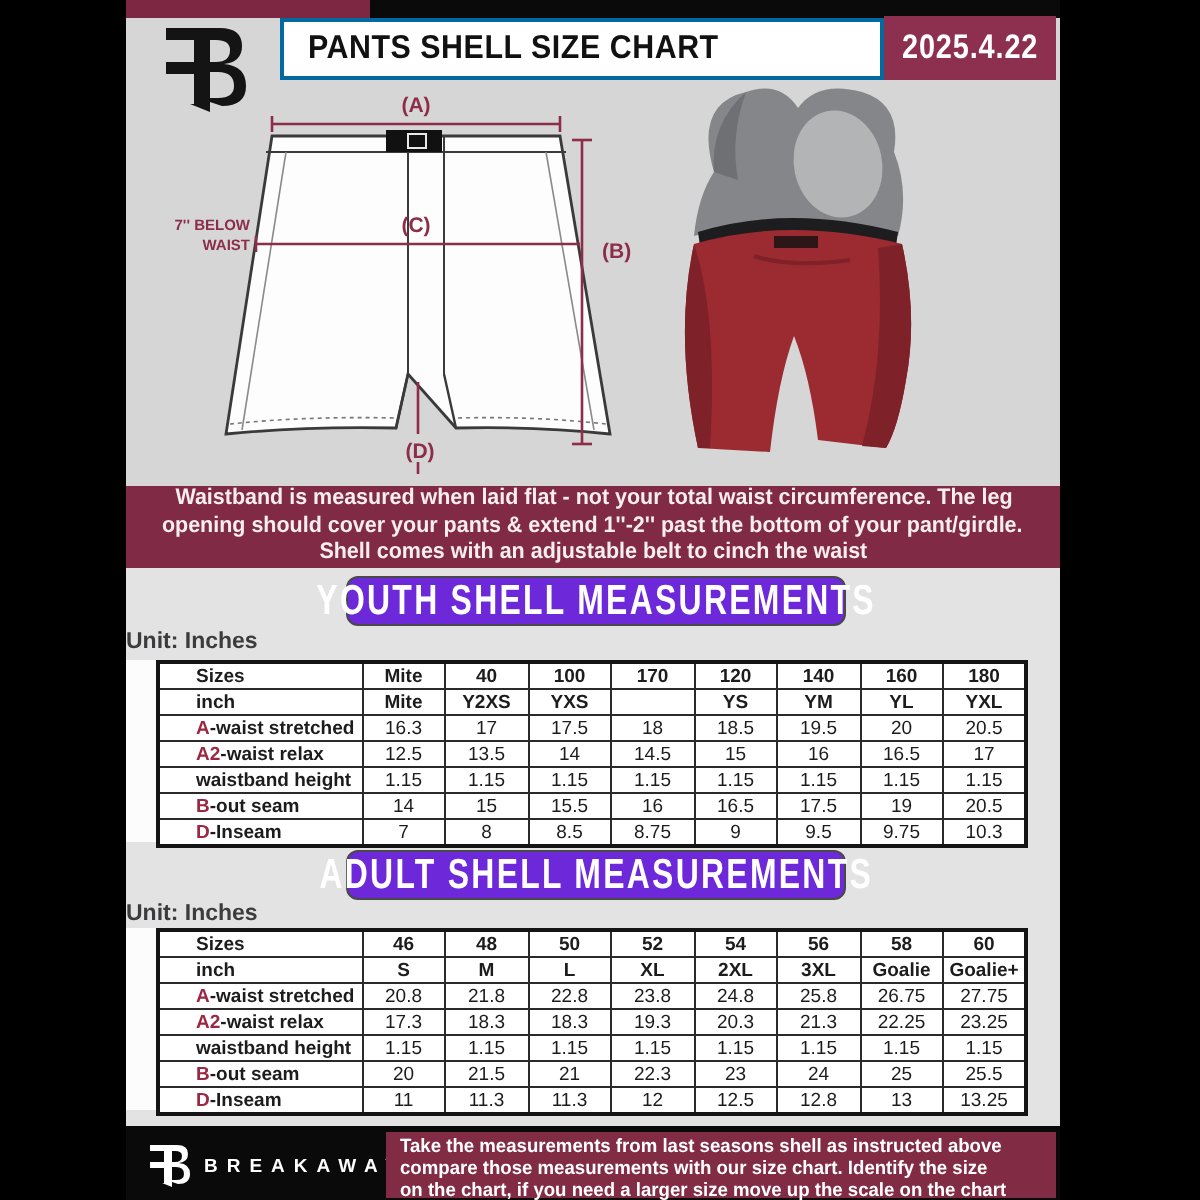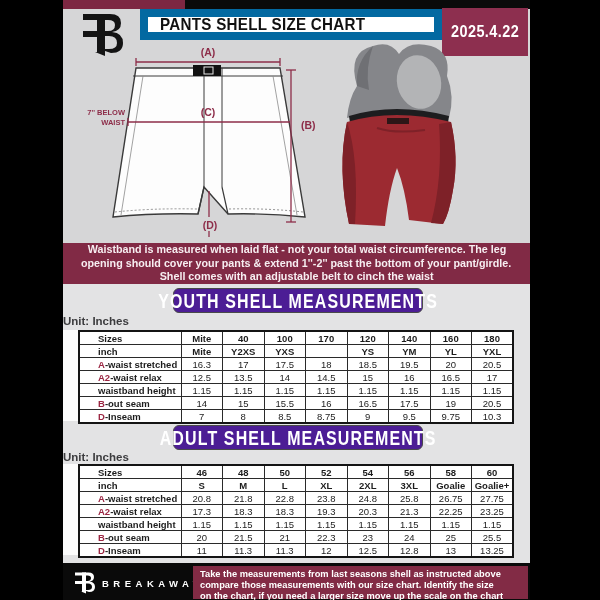--- a/index.html
+++ b/index.html
@@ -5,44 +5,44 @@
   html,body{margin:0;padding:0;background:#000;}
   body{width:600px;height:600px;position:relative;overflow:hidden;
        font-family:"Liberation Sans",sans-serif;-webkit-font-smoothing:antialiased;}
   #page{position:absolute;left:63px;top:0;width:467px;height:600px;background:#d6d6d7;overflow:hidden;}
 
   
   .topbar-maroon{position:absolute;left:0;top:0;width:122px;height:9px;background:#7d2742;}
   .topbar-black{position:absolute;left:122px;top:0;width:345px;height:9px;background:#0a0a0a;}
   .logo{position:absolute;left:20px;top:11px;width:40px;height:48px;}
   .titlebox{position:absolute;left:77px;top:9px;width:302px;height:31px;background:#fff;
-            border:8px solid #0369a1;box-sizing:border-box;display:flex;align-items:center;}
+            border:2px solid #0369a1;box-sizing:border-box;display:flex;align-items:center;}
   .titlebox span{font-size:16.5px;font-weight:700;color:#111;letter-spacing:.3px;
                  transform:scaleX(.92);transform-origin:left center;padding-left:13px;white-space:nowrap;}
-  .datebox{position:absolute;left:379px;top:8px;width:86px;height:48px;background:#8d2f4f;
+  .datebox{position:absolute;left:379px;top:8px;width:86px;height:32px;background:#8d2f4f;
            display:flex;align-items:center;justify-content:center;}
   .datebox span{color:#fff;font-size:17px;font-weight:700;transform:scaleX(.85);letter-spacing:.5px;}
 
   
   .diagram{position:absolute;left:20px;top:45px;width:250px;height:195px;}
   .shellpic{position:absolute;left:272px;top:38px;width:140px;height:200px;}
   .sidenote{position:absolute;left:384px;top:68px;width:78px;color:#8d2d49;
             font-size:7.8px;font-weight:700;line-height:1.32;}
 
   
   .notice{position:absolute;left:0;top:243px;width:467px;height:41px;background:#812a45;
           display:flex;flex-direction:column;align-items:center;justify-content:center;}
   .notice div{color:#f7eef1;font-size:11.2px;font-weight:700;line-height:13.4px;white-space:nowrap;
               transform:scaleX(.96);}
 
   .lower{position:absolute;left:0;top:284px;width:467px;height:279px;background:#e3e3e4;}
   .watermark{position:absolute;left:382px;top:290px;width:320px;height:320px;border-radius:50%;
              border:48px solid rgba(255,255,255,.33);box-sizing:border-box;}
 
-  .hband{position:absolute;left:110px;width:250px;height:25px;background:#4c1d95;border-radius:6px;
+  .hband{position:absolute;left:110px;width:250px;height:25px;background:#6d28d9;border-radius:6px;
          border:1px solid #494949;box-sizing:border-box;display:flex;align-items:center;justify-content:center;}
   .hband span{color:#fff;font-size:21px;font-weight:700;letter-spacing:1.5px;transform:scaleX(.76);white-space:nowrap;}
   .unit{position:absolute;left:0;width:467px;text-align:left;color:#3c3c3e;font-size:11.5px;font-weight:700;}
 
   .tband{position:absolute;left:0;width:449px;background:#fcfcfc;}
   table.meas{position:absolute;left:15px;width:434px;border-collapse:collapse;table-layout:fixed;
              background:#fff;border:2px solid #141414;}
   table.meas td{border:1px solid #2a2a2a;height:12px;font-size:9.5px;color:#1c1c1c;
                 text-align:center;padding:0;white-space:nowrap;overflow:hidden;}
   table.meas td.lbl{text-align:left;padding-left:18px;font-weight:700;}

